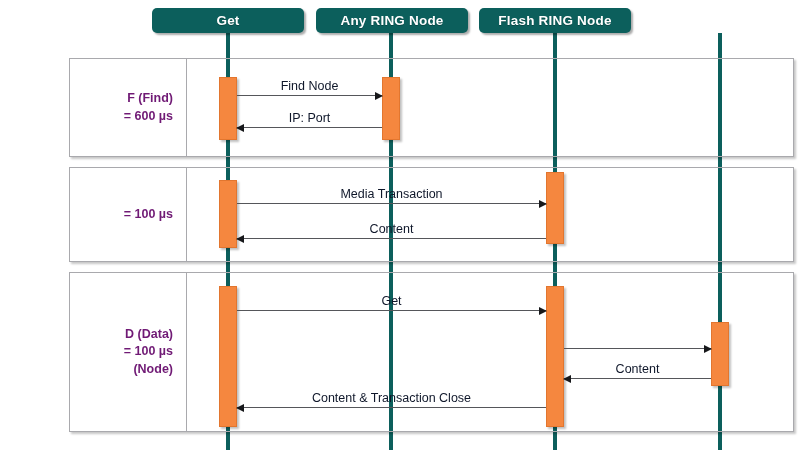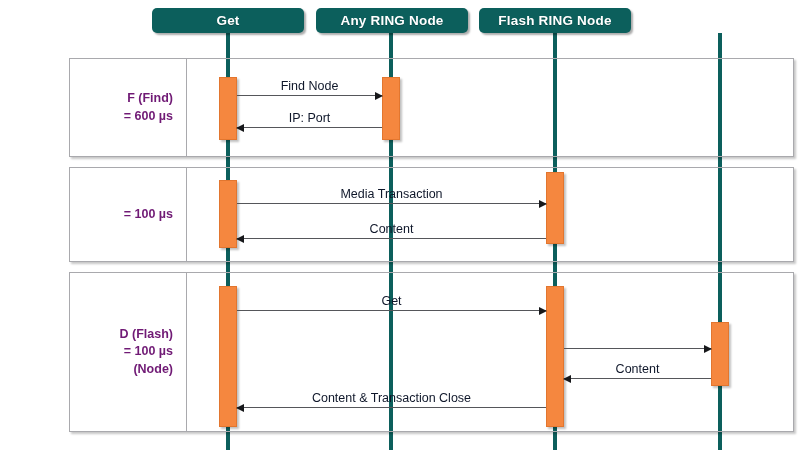--- a/index.html
+++ b/index.html
@@ -96,21 +96,21 @@
     <div class="activation" style="left: 180px; top: 77px; width: 18px; height: 63px;"></div>
     <div class="activation" style="left: 343px; top: 77px; width: 18px; height: 63px;"></div>
     <div class="frame" style="left: 30px; top: 167px; width: 725px; height: 95px;"></div>
     <div class="frame-label" style="left: 30px; top: 167px; width: 118px; height: 95px;">
       <span>= 100 µs</span>
     </div>
     <div class="activation" style="left: 180px; top: 180px; width: 18px; height: 68px;"></div>
     <div class="activation" style="left: 507px; top: 172px; width: 18px; height: 72px;"></div>
     <div class="frame" style="left: 30px; top: 272px; width: 725px; height: 160px;"></div>
     <div class="frame-label" style="left: 30px; top: 272px; width: 118px; height: 160px;">
-      <span>D (Flash)</span>
+      <span>D (Data)</span>
       <span>= 100 µs</span>
       <span>(Node)</span>
     </div>
     <div class="activation" style="left: 180px; top: 286px; width: 18px; height: 141px;"></div>
     <div class="activation" style="left: 507px; top: 286px; width: 18px; height: 141px;"></div>
     <div class="activation" style="left: 672px; top: 322px; width: 18px; height: 64px;"></div>
     <div class="msg right" style="left: 198px; top: 95px; width: 145px;">
       <div class="line"></div>
       <div class="head"></div>
       <div class="label">Find Node</div>

